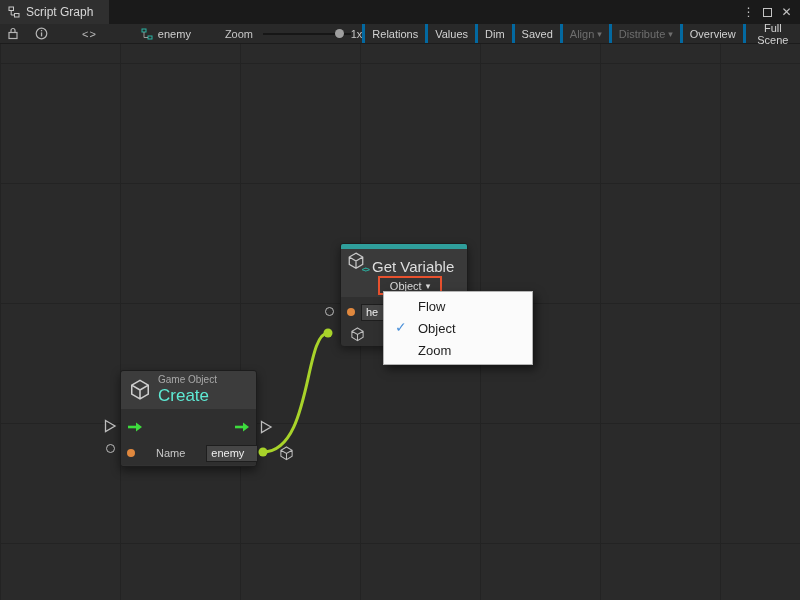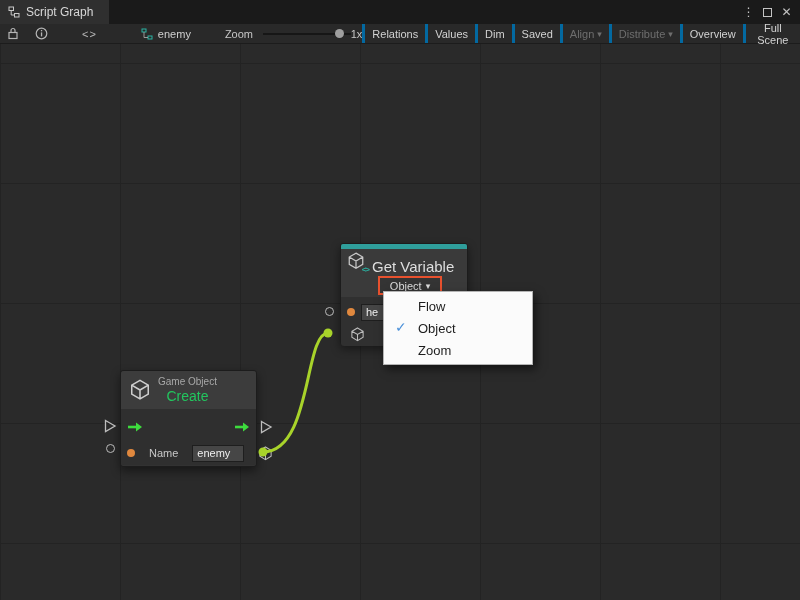--- a/index.html
+++ b/index.html
@@ -71,27 +71,27 @@
               display:flex; align-items:center; justify-content:center; gap:4px;
               font-family:inherit; }
   .gv-body { padding-top:4px; background:#303030; height:49px;
              border-radius:0 0 3px 3px; }
   .gv-row { height:22px; display:flex; align-items:center; gap:6px; padding-left:6px; }
 
   
   .create-node { left:120px; top:326px; width:137px; height:97px; }
   .cn-header { height:38px; background:#3c3c3c; display:flex; align-items:center;
                gap:7px; padding:0 8px; border-radius:3px 3px 0 0; }
-  .cn-titles { display:flex; flex-direction:column; line-height:1.15;align-items:center; }
+  .cn-titles { display:flex; flex-direction:column; line-height:1.15; }
   .cn-category { color:#a8a8a8; font-size:10px; }
-  .cn-title { color:#22c55e; font-size:14px; }
+  .cn-title { color:#5eead4; font-size:17px; }
   .cn-body { background:#2f2f2f; padding-top:4px; border-radius:0 0 3px 3px; }
   .cn-flowrow { height:28px; display:flex; align-items:center;
                 justify-content:space-between; padding:0 6px; }
-  .cn-namerow { height:24px; display:flex; align-items:center; gap:14px; padding:0 6px; }
+  .cn-namerow { height:24px; display:flex; align-items:center; gap:21px; padding:0 6px; }
   .cn-namelabel { color:#c8c8c8; font-size:11px; }
 
   .port-dot { width:8px; height:8px; border-radius:50%; background:#e0883e; flex:0 0 auto; }
   .text-field { height:17px; background:#464646; border:1px solid #1e1e1e;
                 color:#efefef; font-size:11px; padding:0 4px;
                 font-family:inherit; outline:none; }
   .gv-field { width:48px; }
   .cn-field { width:52px; }
 
   

